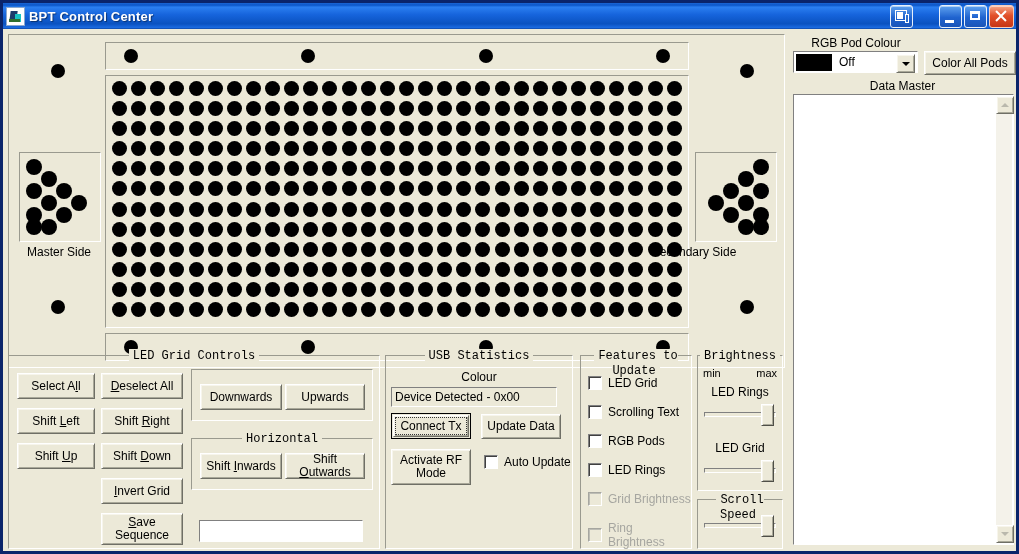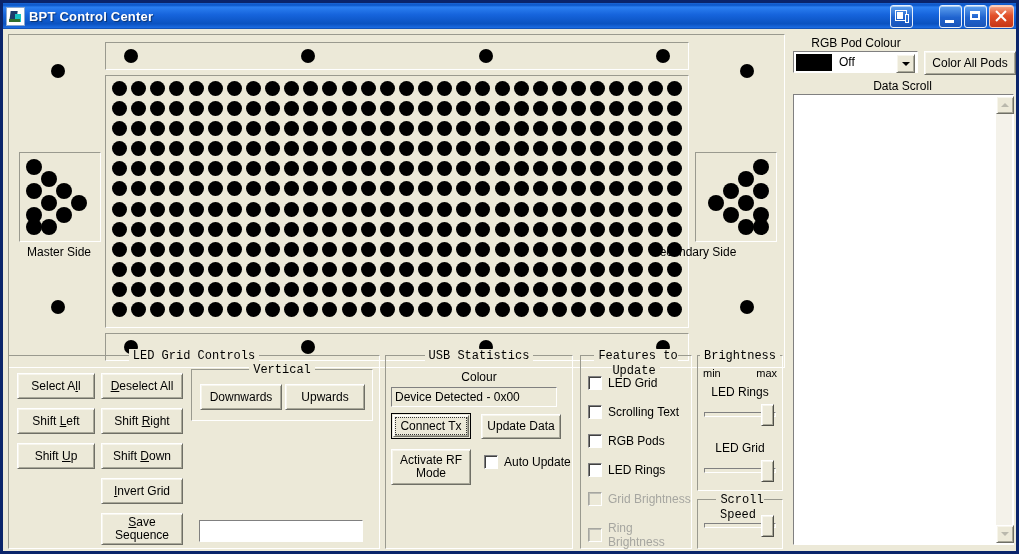--- a/index.html
+++ b/index.html
@@ -670,29 +670,37 @@
 
       <div class="btn" style="left:92px;top:122px;width:80px;height:24px;">
           <span><u>I</u>nvert Grid</span>
         </div>
       <div class="btn" style="left:92px;top:157px;width:80px;height:30px;">
         <span><u>S</u>ave<br>Sequence</span>
       </div>
 
 
       <div class="gb" style="left:182px;top:13px;width:180px;height:50px;">
-        <div class="cap"><span>Vertical</span></div>
         <div class="btn" style="left:8px;top:14px;width:80px;height:24px;">
           <span>Downwards</span>
         </div>
         <div class="btn" style="left:93px;top:14px;width:78px;height:24px;">
           <span>Upwards</span>
         </div>
       </div>
 
+      <div class="gb" style="left:182px;top:82px;width:180px;height:50px;">
+        <div class="cap"><span>Horizontal</span></div>
+        <div class="btn" style="left:8px;top:14px;width:80px;height:24px;">
+            <span>Shift <u>I</u>nwards</span>
+          </div>
+        <div class="btn" style="left:93px;top:14px;width:78px;height:24px;">
+            <span>Shift <u>O</u>utwards</span>
+          </div>
+      </div>
 
       <input class="txt" style="left: 190px; top: 164px; width: 164px; height: 22px;" type="text" placeholder="">
     </div>
 
     <div class="gb" style="left:382px;top:326px;width:186px;height:192px;">
       <div class="cap"><span>USB Statistics</span></div>
 
       <div class="lab center" style="left:0;top:14px;width:186px;">Colour</div>
       <div class="txt ro" style="left:5px;top:31px;width:166px;height:20px;">Device Detected - 0x00</div>
 
@@ -777,21 +785,21 @@
       <span class="swatch" id="rgb-swatch" style="background: rgb(0, 0, 0);"></span>
       <span class="lbl">Off</span>
       <span class="arrowbtn">
           <span class="caret"></span>
         </span>
     </div>
     <div class="btn" style="left:921px;top:22px;width:90px;height:22px;">
       <span>Color All Pods</span>
     </div>
 
-    <div class="lab center" style="left:788px;top:50px;width:223px;">Data Scroll</div>
+    <div class="lab center" style="left:788px;top:50px;width:223px;">Data Master</div>
     <div class="listbox" style="left:790px;top:65px;width:221px;height:451px;">
       <div class="vsb">
         <div class="sbbtn up">
             <span class="ar-up"></span>
           </div>
         <div class="sbbtn dn">
             <span class="ar-dn"></span>
           </div>
       </div>
     </div>

